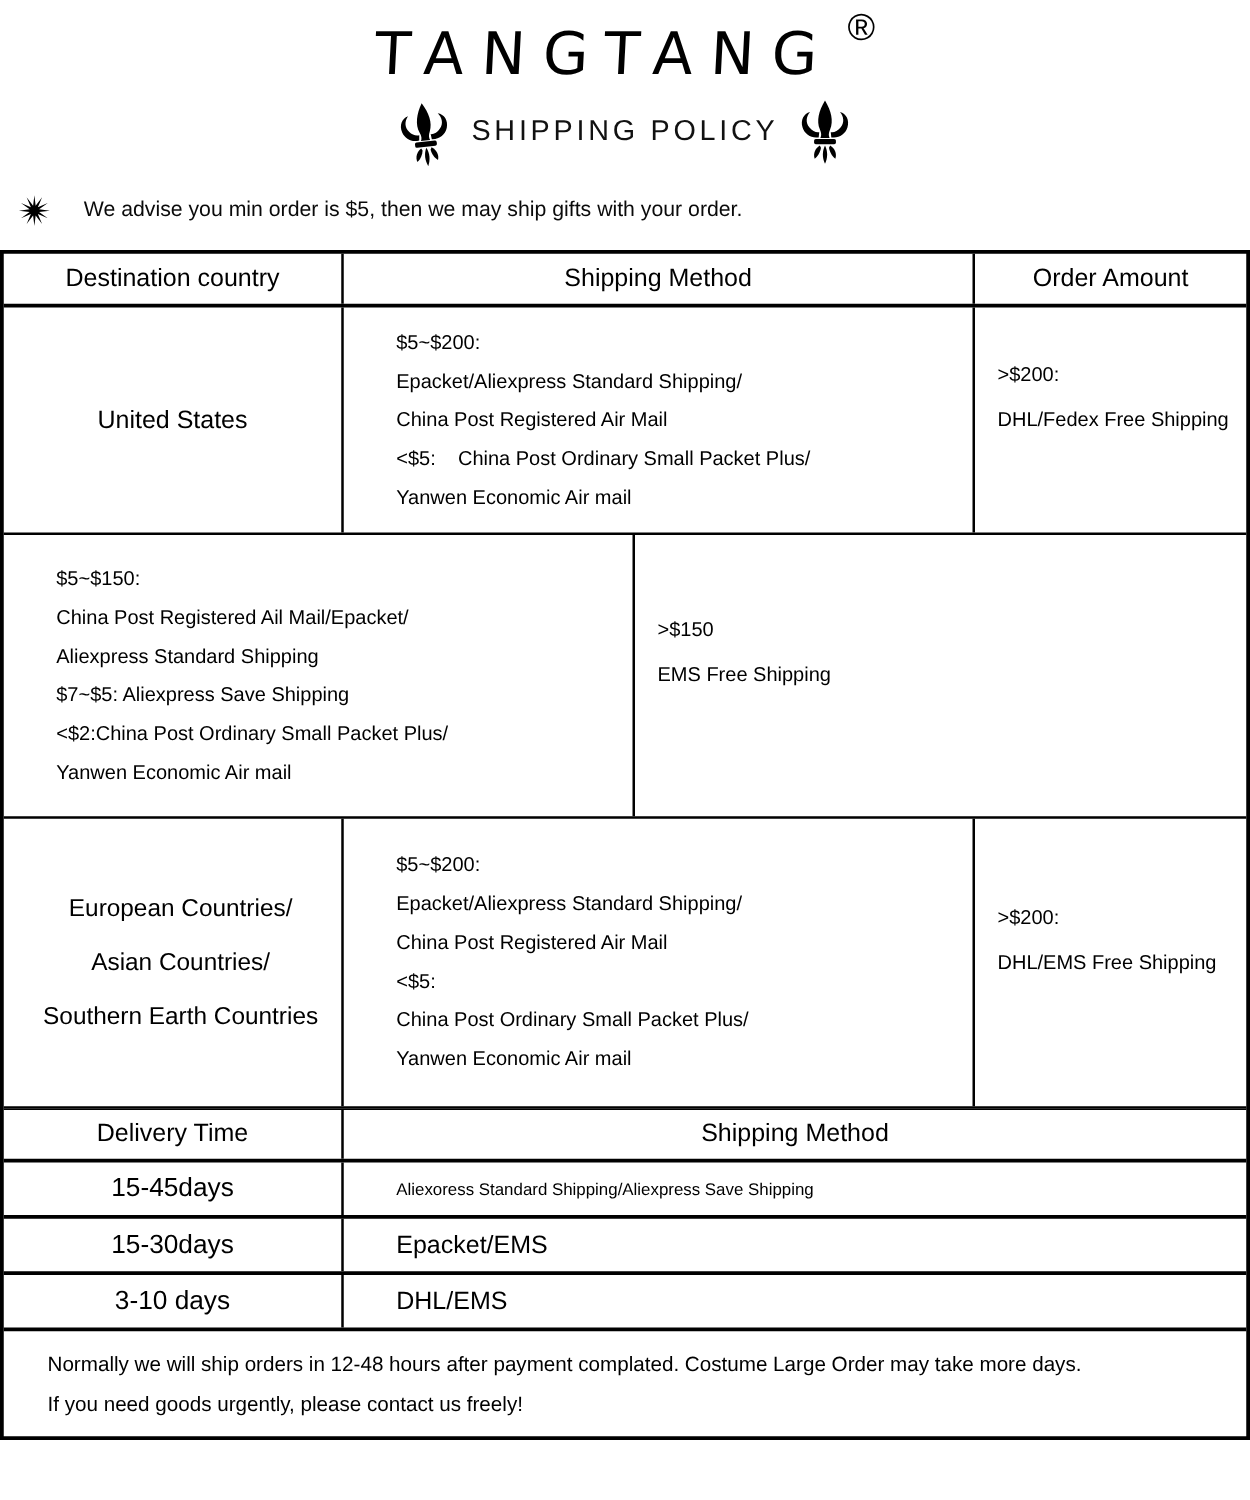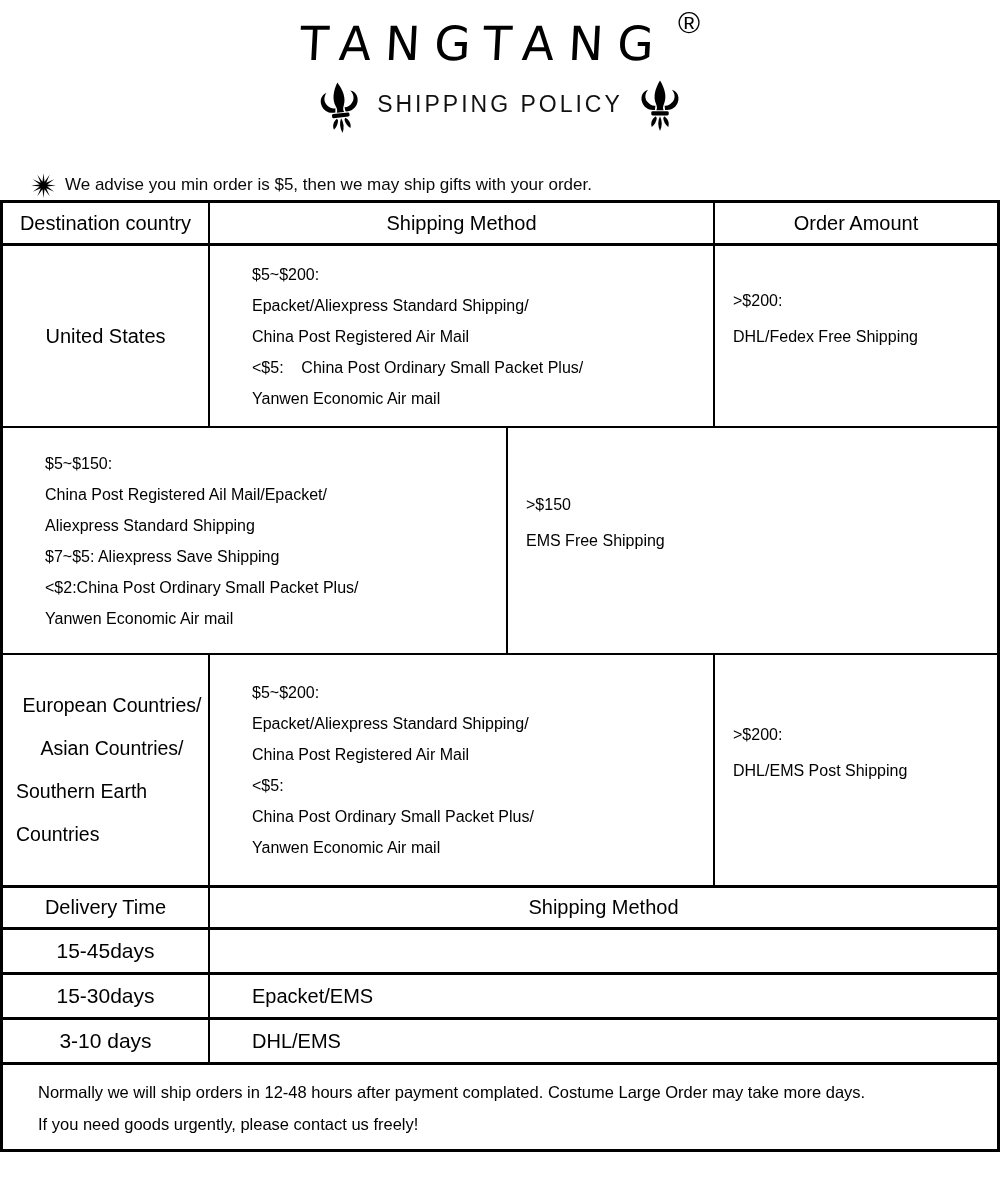--- a/index.html
+++ b/index.html
@@ -26,34 +26,34 @@
     display: flex; align-items: center; justify-content: center;
     gap: 14px; margin-top: 2px; height: 62px;
   }
   .subtitle-text { font-size: 23px; letter-spacing: 3px; color: #111; }
   .fleur { width: 46px; height: 56px; }
   .fleur.left { transform: rotate(-6deg); position: relative; top: 4px; }
   .fleur.right { position: relative; top: 2px; }
 
   
   .advisory {
-    display: flex; align-items: center; gap: 8px;
-    padding-left: 30px; margin-top: 35px; height: 30px;
+    display: flex; align-items: center; gap: 26px;
+    padding-left: 14px; margin-top: 18px; height: 30px;
   }
   .advisory-text { font-size: 17px; color: #0a0a0a; }
   .burst { width: 27px; height: 27px; }
 
   
   .policy-table {
     position: absolute; left: 0; top: 200px; width: 1000px;
     border: 3px solid #000; border-top-width: 3px; border-bottom-width: 3px;
     background: #fff;
   }
   .t-row { display: flex; width: 100%; }
-  .c1 { width: 207px; border-right: 2px solid #000; flex: none; }
+  .c1 { width: 272px; border-right: 2px solid #000; flex: none; }
   .c2 { width: 505px; border-right: 2px solid #000; flex: none; }
   .c3 { flex: 1; }
   .cmerge { flex: 1; }
 
   .header-row { height: 43px; border-bottom: 3px solid #000; }
   .header-row > div {
     display: flex; align-items: center; justify-content: center;
     font-size: 20px;
   }
 
@@ -182,31 +182,32 @@
     <div class="c2 method-cell">
       <div class="line">$5~$200:</div>
       <div class="line">Epacket/Aliexpress Standard Shipping/</div>
       <div class="line">China Post Registered Air Mail</div>
       <div class="line">&lt;$5:</div>
       <div class="line">China Post Ordinary Small Packet Plus/</div>
       <div class="line">Yanwen Economic Air mail</div>
     </div>
     <div class="c3 amount-cell">
       <div class="line">&gt;$200:</div>
-      <div class="line">DHL/EMS Post Shipping</div>
+      <div class="line">DHL/EMS Free Shipping</div>
     </div>
   </div>
 
   <div class="t-row delivery-header">
     <div class="c1">Delivery Time</div>
     <div class="cmerge">Shipping Method</div>
   </div>
 
   <div class="t-row delivery-row">
     <div class="c1 time-cell">15-45days</div>
+    <div class="cmerge dmethod-cell dmethod-small">Aliexoress Standard Shipping/Aliexpress Save Shipping</div>
   </div>
   <div class="t-row delivery-row">
     <div class="c1 time-cell">15-30days</div>
     <div class="cmerge dmethod-cell dmethod-large">Epacket/EMS</div>
   </div>
   <div class="t-row delivery-row">
     <div class="c1 time-cell">3-10 days</div>
     <div class="cmerge dmethod-cell dmethod-large">DHL/EMS</div>
   </div>
 

